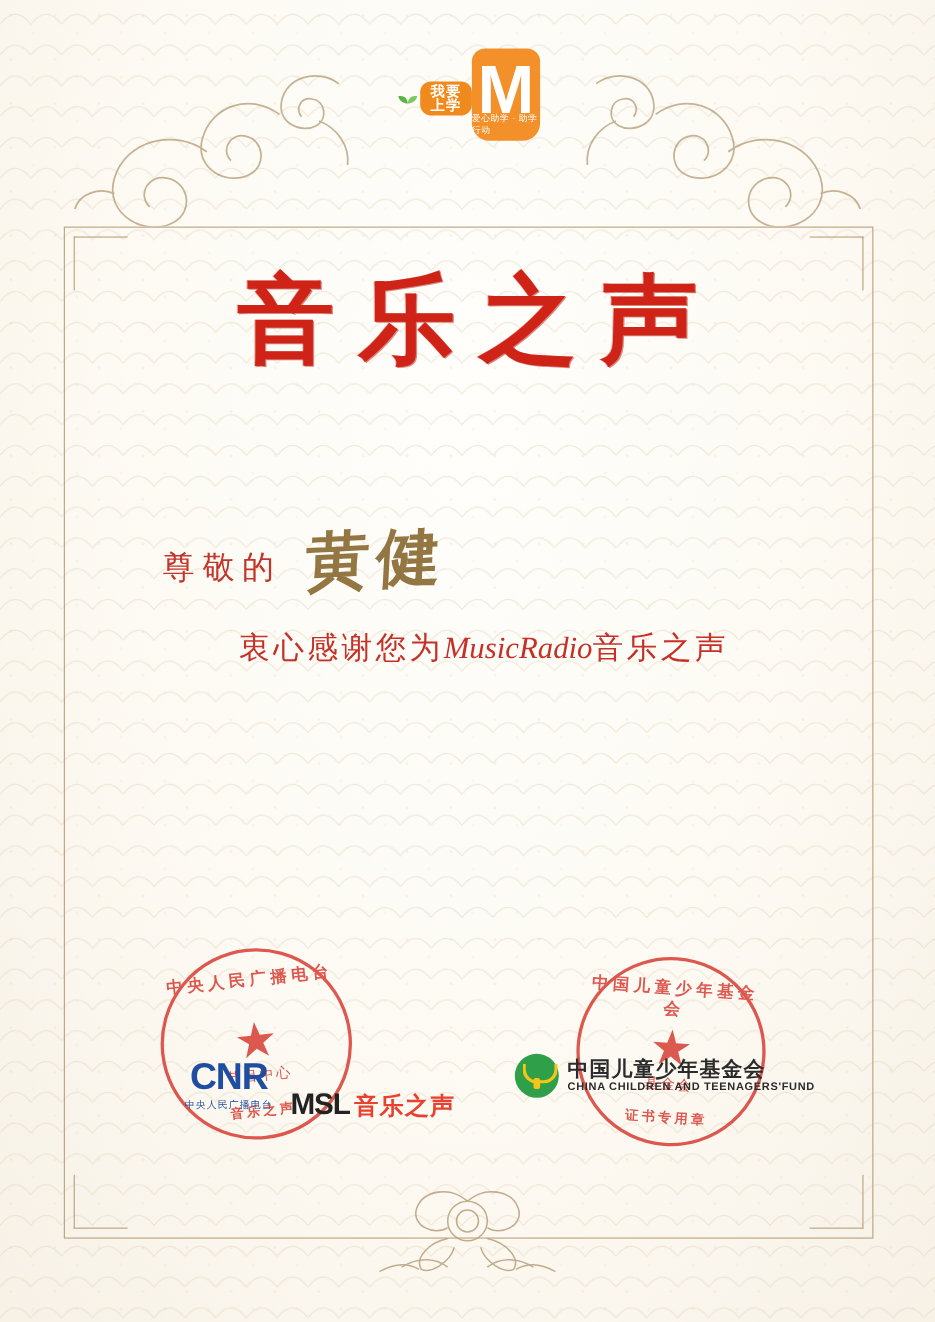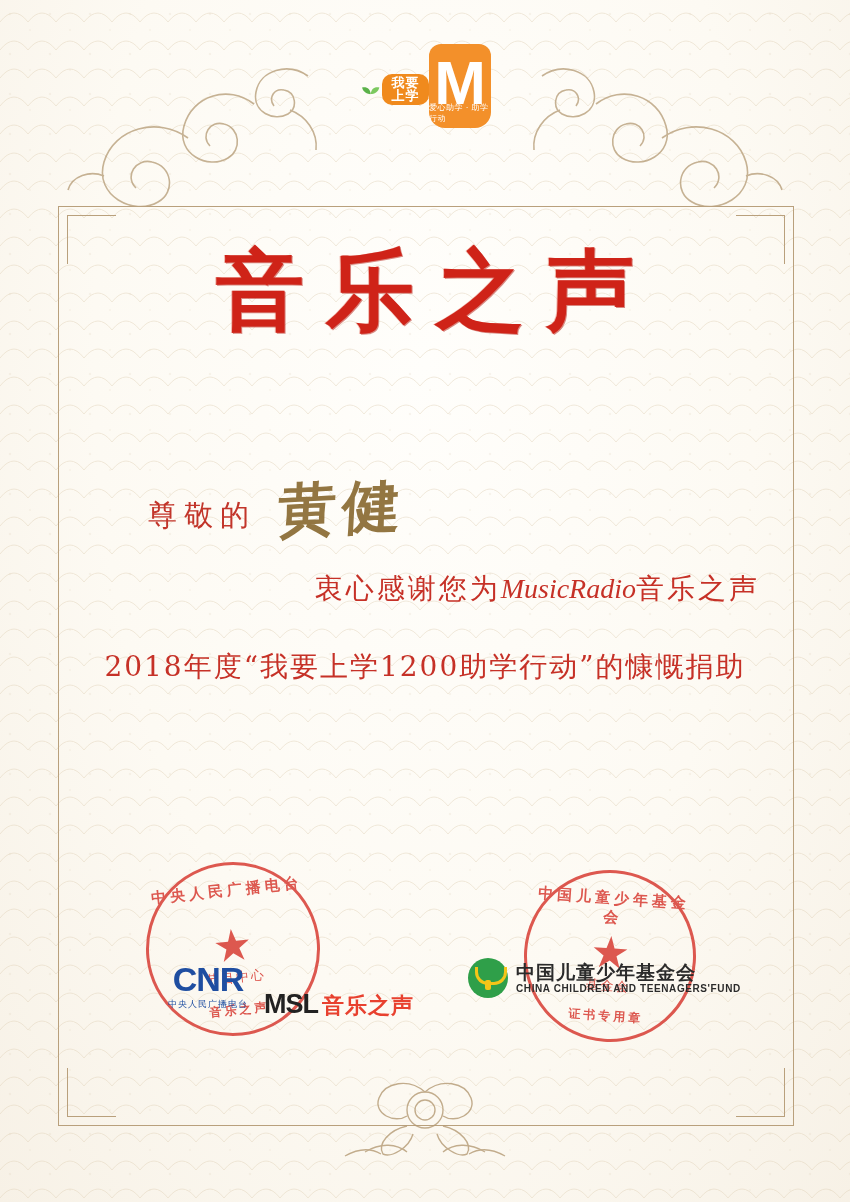--- a/index.html
+++ b/index.html
@@ -202,21 +202,21 @@
     font-size: 58px;
     color: #8a6b33;
     letter-spacing: 6px;
     transform: skewX(-6deg) rotate(-3deg);
     font-weight: bold;
     opacity: .92;
     padding-bottom: 6px;
   }
   .line-thanks {
     margin-top: 16px;
-    text-align: right;
+    text-align: center;
     font-family: "DejaVu Serif", serif;
     font-size: 28px;
     letter-spacing: 3px;
     color: #c63127;
     padding-left: 30px;
   }
   .line-thanks .latin {
     font-family: "Liberation Serif", serif;
     font-style: italic;
     letter-spacing: 0;
@@ -441,21 +441,20 @@
   <div class="body-block">
     <div class="line-salutation">
       <span class="salutation-text">尊敬的</span>
       <span class="name-hand">黄健</span>
     </div>
 
     <div class="line-thanks">
       <span>衷心感谢您为</span><span class="latin">MusicRadio</span><span>音乐之声</span>
     </div>
 
-    <div class="line-program">2018年度“我要上学1200助学行动”的慷慨捐助</div>
   </div>
 
   <div class="stamp stamp-left">
     <div class="stamp-arc-top">中央人民广播电台</div>
     <div class="stamp-star">★</div>
     <div class="stamp-mid">节目中心</div>
     <div class="stamp-arc-bottom">音乐之声</div>
   </div>
 
   <div class="stamp stamp-right">

